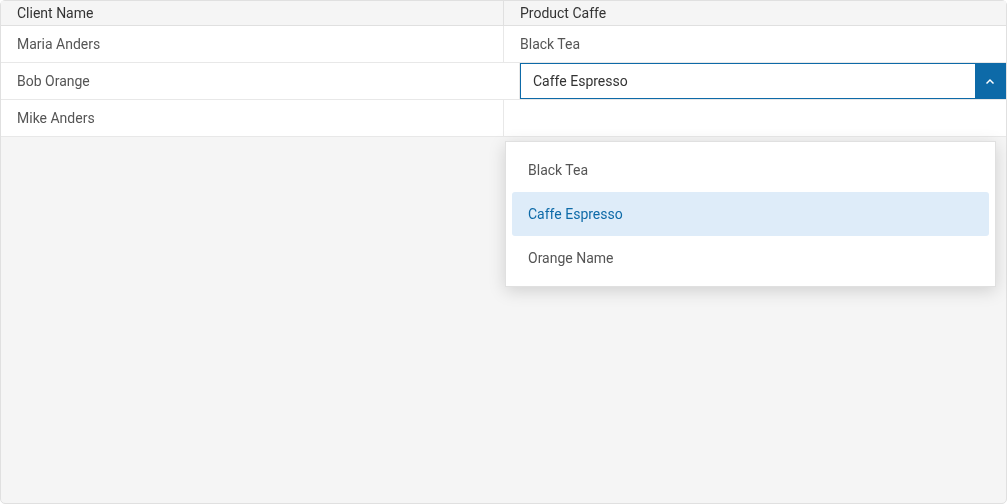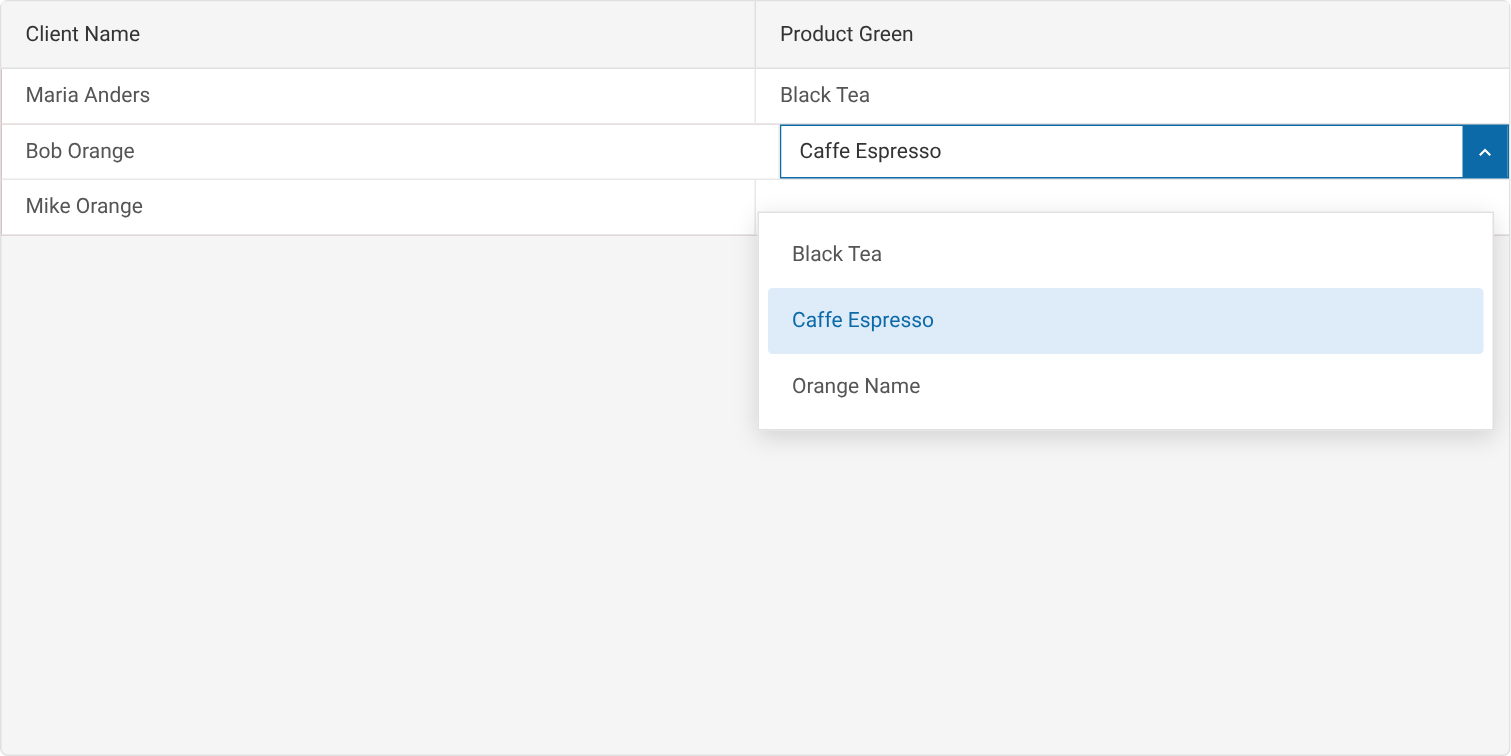--- a/index.html
+++ b/index.html
@@ -16,21 +16,21 @@
       border-radius: 5px;
       position: relative;
     }
     .grid-header {
       display: flex;
       background: #f5f5f5;
       border-bottom: 1px solid #e0e0e0;
     }
     .grid-header-cell {
       flex: 1;
-      padding: 14px 16px;
+      padding: 4px 16px;
       font-size: 14px;
       color: #333;
       font-weight: 400;
       border-right: 1px solid #e0e0e0;
     }
     .grid-header-cell:last-child {
       border-right: none;
     }
     .grid-body {
       background: #7f1d1d;
@@ -108,42 +108,42 @@
       background: #deecf9;
       color: #0d6aa8;
     }
   </style>
 </head>
 <body>
 
 <div class="grid-container">
   <div class="grid-header">
     <div class="grid-header-cell">Client Name</div>
-    <div class="grid-header-cell">Product Green</div>
+    <div class="grid-header-cell">Product Caffe</div>
   </div>
   <div class="grid-body">
     <div class="grid-row">
       <div class="grid-cell">Maria Anders</div>
       <div class="grid-cell">Black Tea</div>
     </div>
     <div class="grid-row">
       <div class="grid-cell">Bob Orange</div>
       <div class="grid-cell editing">
         <div class="combo-wrapper">
           <input type="text" class="combo-input" value="Caffe Espresso" style="">
           <button class="combo-button">
             <svg viewBox="0 0 10 10">
               <path d="M5 3 L1 7 L2 8 L5 5 L8 8 L9 7 Z"></path>
             </svg>
           </button>
         </div>
       </div>
     </div>
     <div class="grid-row">
-      <div class="grid-cell">Mike Orange</div>
+      <div class="grid-cell">Mike Anders</div>
       <div class="grid-cell"></div>
     </div>
   </div>
 
   <div class="dropdown-panel">
     <div class="dropdown-item">Black Tea</div>
     <div class="dropdown-item selected">Caffe Espresso</div>
     <div class="dropdown-item">Orange Name</div>
   </div>
 </div>

